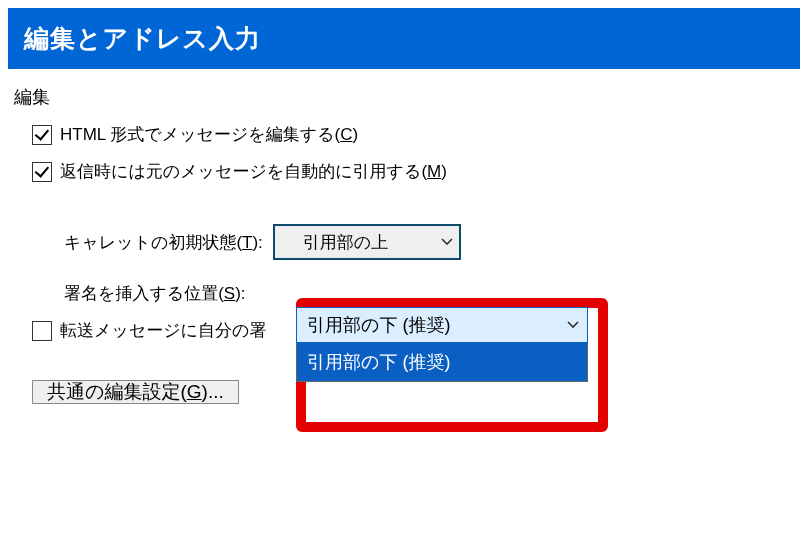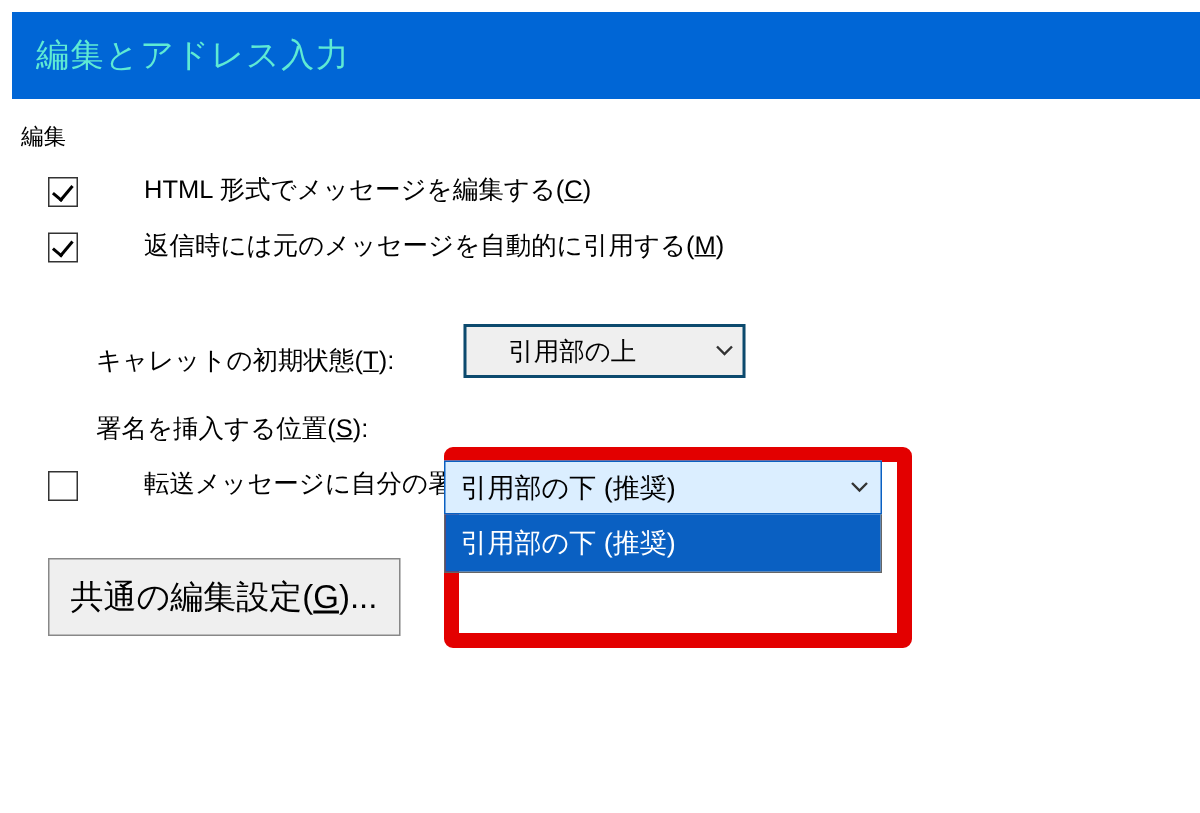--- a/index.html
+++ b/index.html
@@ -9,39 +9,38 @@
     font-family: "Yu Gothic UI", "Meiryo", sans-serif;
     font-size: 17px;
     background: #fff;
     width: 800px;
     height: 542px;
     overflow: hidden;
     color: #000;
   }
   .banner {
     background: #0066d6;
-    color: #5eead4;
+    color: #ffffff;
     padding: 14px 16px 14px 16px;
     margin: 8px 0 0 8px;
-    font-size: 22px;
-    font-weight: 400;
+    font-size: 25px;
+    font-weight: 700;
     letter-spacing: 1px;
   }
   .content {
     padding: 0 0 0 8px;
   }
   .group-label {
     margin: 16px 0 8px 6px;
-    font-size: 15px;
+    font-size: 18px;
   }
   .row {
     margin: 14px 0 14px 24px;
     display: flex;
-    align-items: flex-end;
-    gap: 36px;
+    align-items: center;
   }
   .check {
     width: 20px;
     height: 20px;
     border: 1.5px solid #333;
     margin-right: 8px;
     display: inline-flex;
     align-items: center;
     justify-content: center;
     flex-shrink: 0;
@@ -123,24 +122,24 @@
   .dropdown-opt.selected {
     background: #0a60c2;
     color: #fff;
   }
 
   .btn {
     display: inline-flex;
     align-items: center;
     border: 1px solid #888;
     background: #efefef;
-    height: 52px;
+    height: 24px;
     padding: 0 14px;
     margin: 24px 0 0 24px;
-    font-size: 22px;
+    font-size: 19px;
   }
   .label-text { white-space: nowrap; }
 </style>
 </head>
 <body>
 
 <div class="banner">
   <span>編集とアドレス入力</span>
 </div>
 

